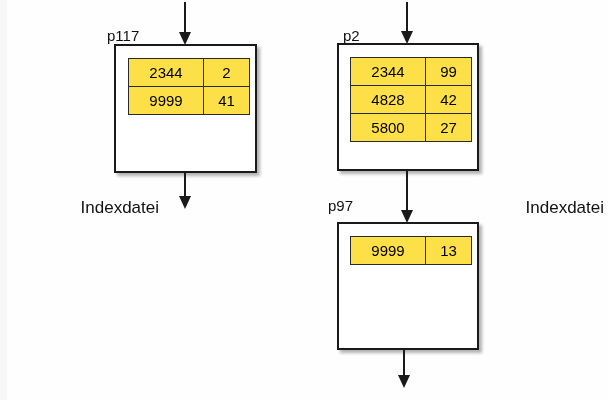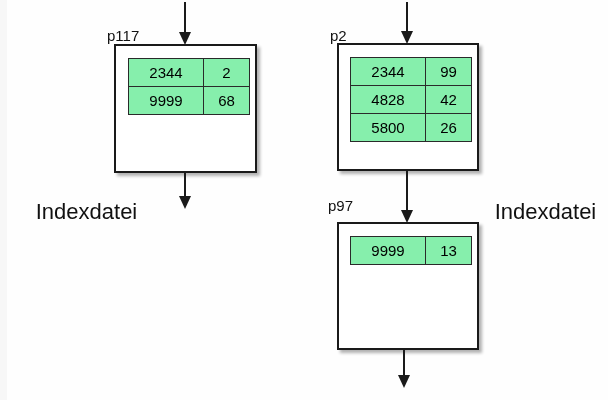--- a/index.html
+++ b/index.html
@@ -41,21 +41,21 @@
     color: #111111;
     letter-spacing: 0px;
     white-space: nowrap;
     line-height: 1;
   }
 
   
   .entry-table {
     position: absolute;
     border-collapse: collapse;
-    background: #86efac;
+    background: #fde047;
     table-layout: fixed;
   }
   .entry-table td {
     border: 1.5px solid #2a2a2a;
     text-align: center;
     font-size: 15px;
     color: #000000;
     height: 27px;
     padding: 0;
     line-height: 27px;
@@ -84,22 +84,22 @@
     width: 0;
     height: 0;
     border-left: 6px solid transparent;
     border-right: 6px solid transparent;
     border-top: 13px solid #1a1a1a;
   }
 
   
   .caption {
     position: absolute;
-    text-align: center;
-    font-size: 22px;
+    text-align: right;
+    font-size: 17px;
     color: #111111;
     line-height: 1.42;
     white-space: nowrap;
   }
 </style>
 </head>
 <body>
 
 <div id="canvas">
 
@@ -114,52 +114,52 @@
 
   <div class="block" style="left:114px; top:44px; width:143px; height:129px;">
     <table class="entry-table" style="left:12px; top:12px;">
       <tbody>
           <tr>
         <td class="key">2344</td>
         <td class="ptr">2</td>
       </tr>
       <tr>
         <td class="key">9999</td>
-        <td class="ptr">68</td>
+        <td class="ptr">41</td>
       </tr>
     </tbody>
       </table>
   </div>
 
   <div class="arrow" style="left:178px; top:172px; width:14px; height:37px;">
     <div class="shaft" style="height:25px;"></div>
     <div class="head"></div>
   </div>
 
   <div class="arrow" style="left:400px; top:2px; width:14px; height:42px;">
     <div class="shaft" style="height:31px;"></div>
     <div class="head"></div>
   </div>
 
-  <div class="block-label" style="left:330px; top:28px;">p2</div>
+  <div class="block-label" style="left:343px; top:28px;">p2</div>
 
   <div class="block" style="left:337px; top:43px; width:142px; height:128px;">
     <table class="entry-table" style="left:11px; top:12px;">
       <tbody>
           <tr>
         <td class="key">2344</td>
         <td class="ptr">99</td>
       </tr>
       <tr>
         <td class="key">4828</td>
         <td class="ptr">42</td>
       </tr>
       <tr>
         <td class="key">5800</td>
-        <td class="ptr">26</td>
+        <td class="ptr">27</td>
       </tr>
     </tbody>
       </table>
   </div>
 
   <div class="arrow" style="left:400px; top:171px; width:14px; height:52px;">
     <div class="shaft" style="height:41px;"></div>
     <div class="head"></div>
   </div>
 

